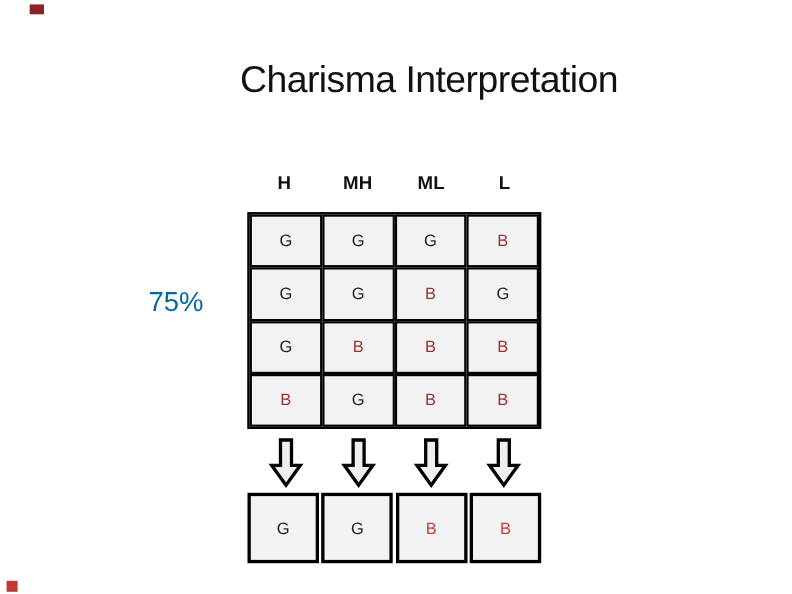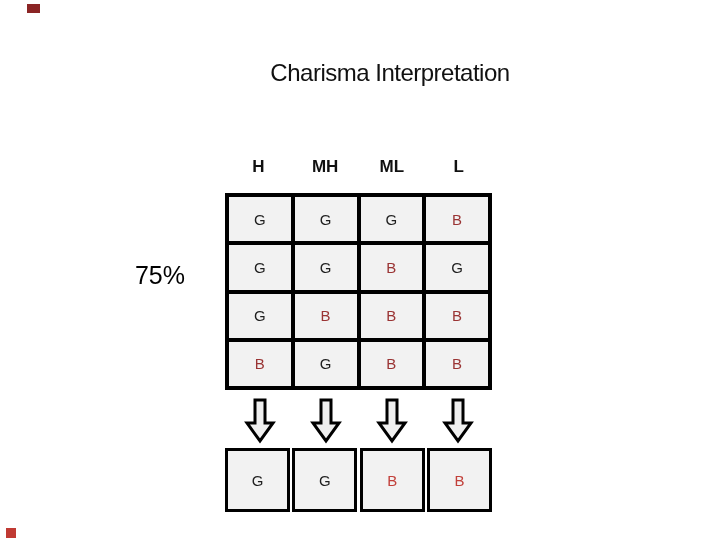--- a/index.html
+++ b/index.html
@@ -17,29 +17,29 @@
     background: var(--mark-top, #8b2525);
   }
   .corner-mark-bottom {
     position: absolute; left: 6px; top: 528px;
     width: 10px; height: 10px;
     background: var(--mark-bottom, #c03a33);
   }
   .title {
     position: absolute; left: 170px; top: 52px; width: 440px;
     text-align: center;
-    font-size: 24px; line-height: 42px;
+    font-size: 34px; line-height: 42px;
     letter-spacing: -0.5px;
     color: var(--title, #111111);
   }
   .side-label {
     position: absolute; left: 108px; top: 260px; width: 104px;
     text-align: center;
     font-size: 25px; line-height: 30px;
-    color: #000000;
+    color: #0369a1;
   }
   .col-headers {
     position: absolute; left: 225px; top: 156px; width: 267px;
     display: flex;
   }
   .col-headers .hdr {
     flex: 1; text-align: center;
     font-size: 17px; font-weight: bold; line-height: 22px;
     color: #111;
   }

